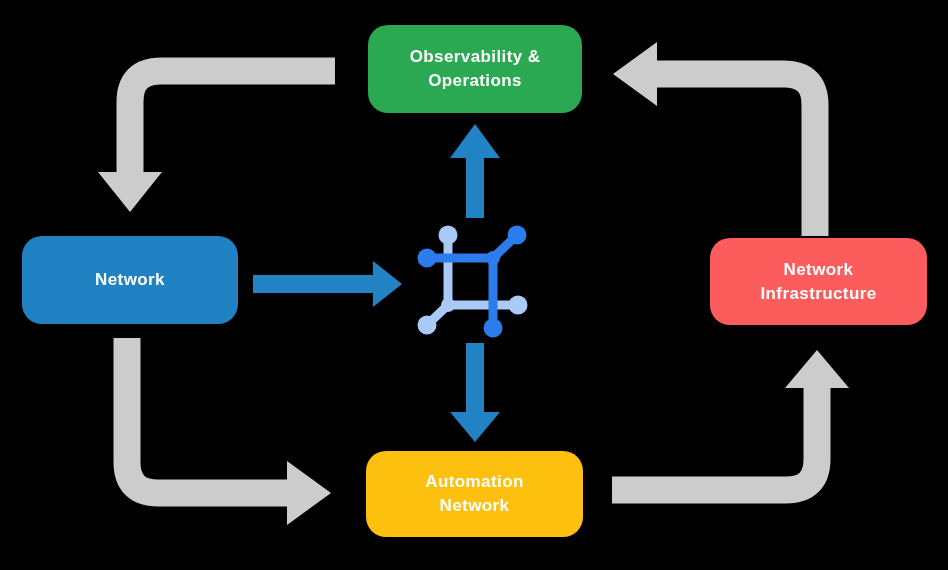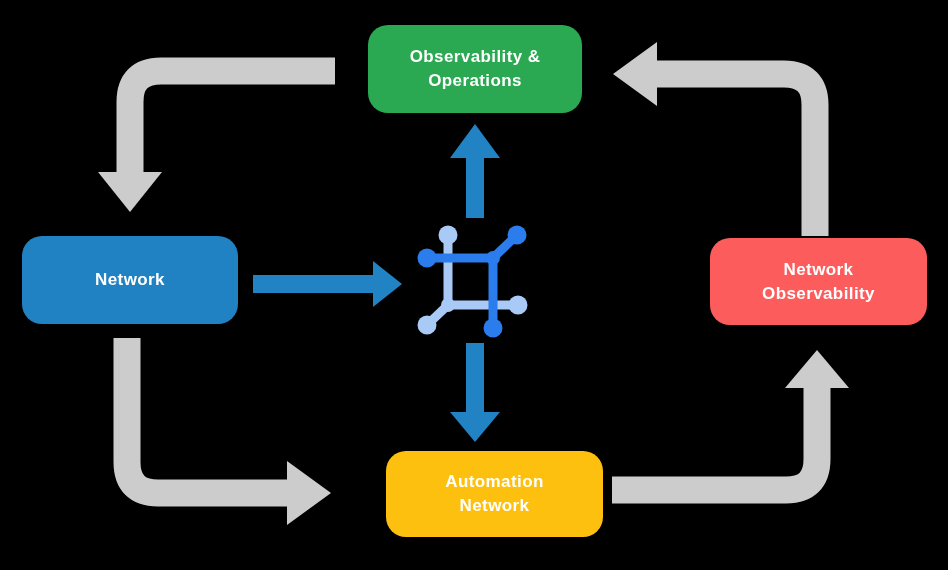--- a/index.html
+++ b/index.html
@@ -20,21 +20,21 @@
     color: #ffffff;
     font-size: 17px;
     font-weight: 700;
     letter-spacing: 0.4px;
     line-height: 24px;
     text-align: center;
   }
   #node-observability { left: 368px; top: 25px;  width: 214px; height: 88px; }
   #node-operations    { left: 22px;  top: 236px; width: 216px; height: 88px; }
   #node-infrastructure{ left: 710px; top: 238px; width: 217px; height: 87px; }
-  #node-tooling       { left: 366px; top: 451px; width: 217px; height: 86px; margin-left: 20px; }
+  #node-tooling       { left: 366px; top: 451px; width: 217px; height: 86px; }
   #arrow-layer {
     position: absolute;
     left: 0; top: 0;
     width: 948px;
     height: 570px;
   }
 </style>
 </head>
 <body>
 
@@ -105,21 +105,21 @@
     <span>Observability &amp;</span>
     <span>Operations</span>
   </div>
 
   <div class="node" id="node-operations" style="background: rgb(33, 130, 195);">
     <span>Network</span>
   </div>
 
   <div class="node" id="node-infrastructure" style="background: rgb(252, 92, 92);">
     <span>Network</span>
-    <span>Observability</span>
+    <span>Infrastructure</span>
   </div>
 
   <div class="node" id="node-tooling" style="background: rgb(254, 192, 15);">
     <span>Automation</span>
     <span>Network</span>
   </div>
 
 </div>
 
 </body></html>

